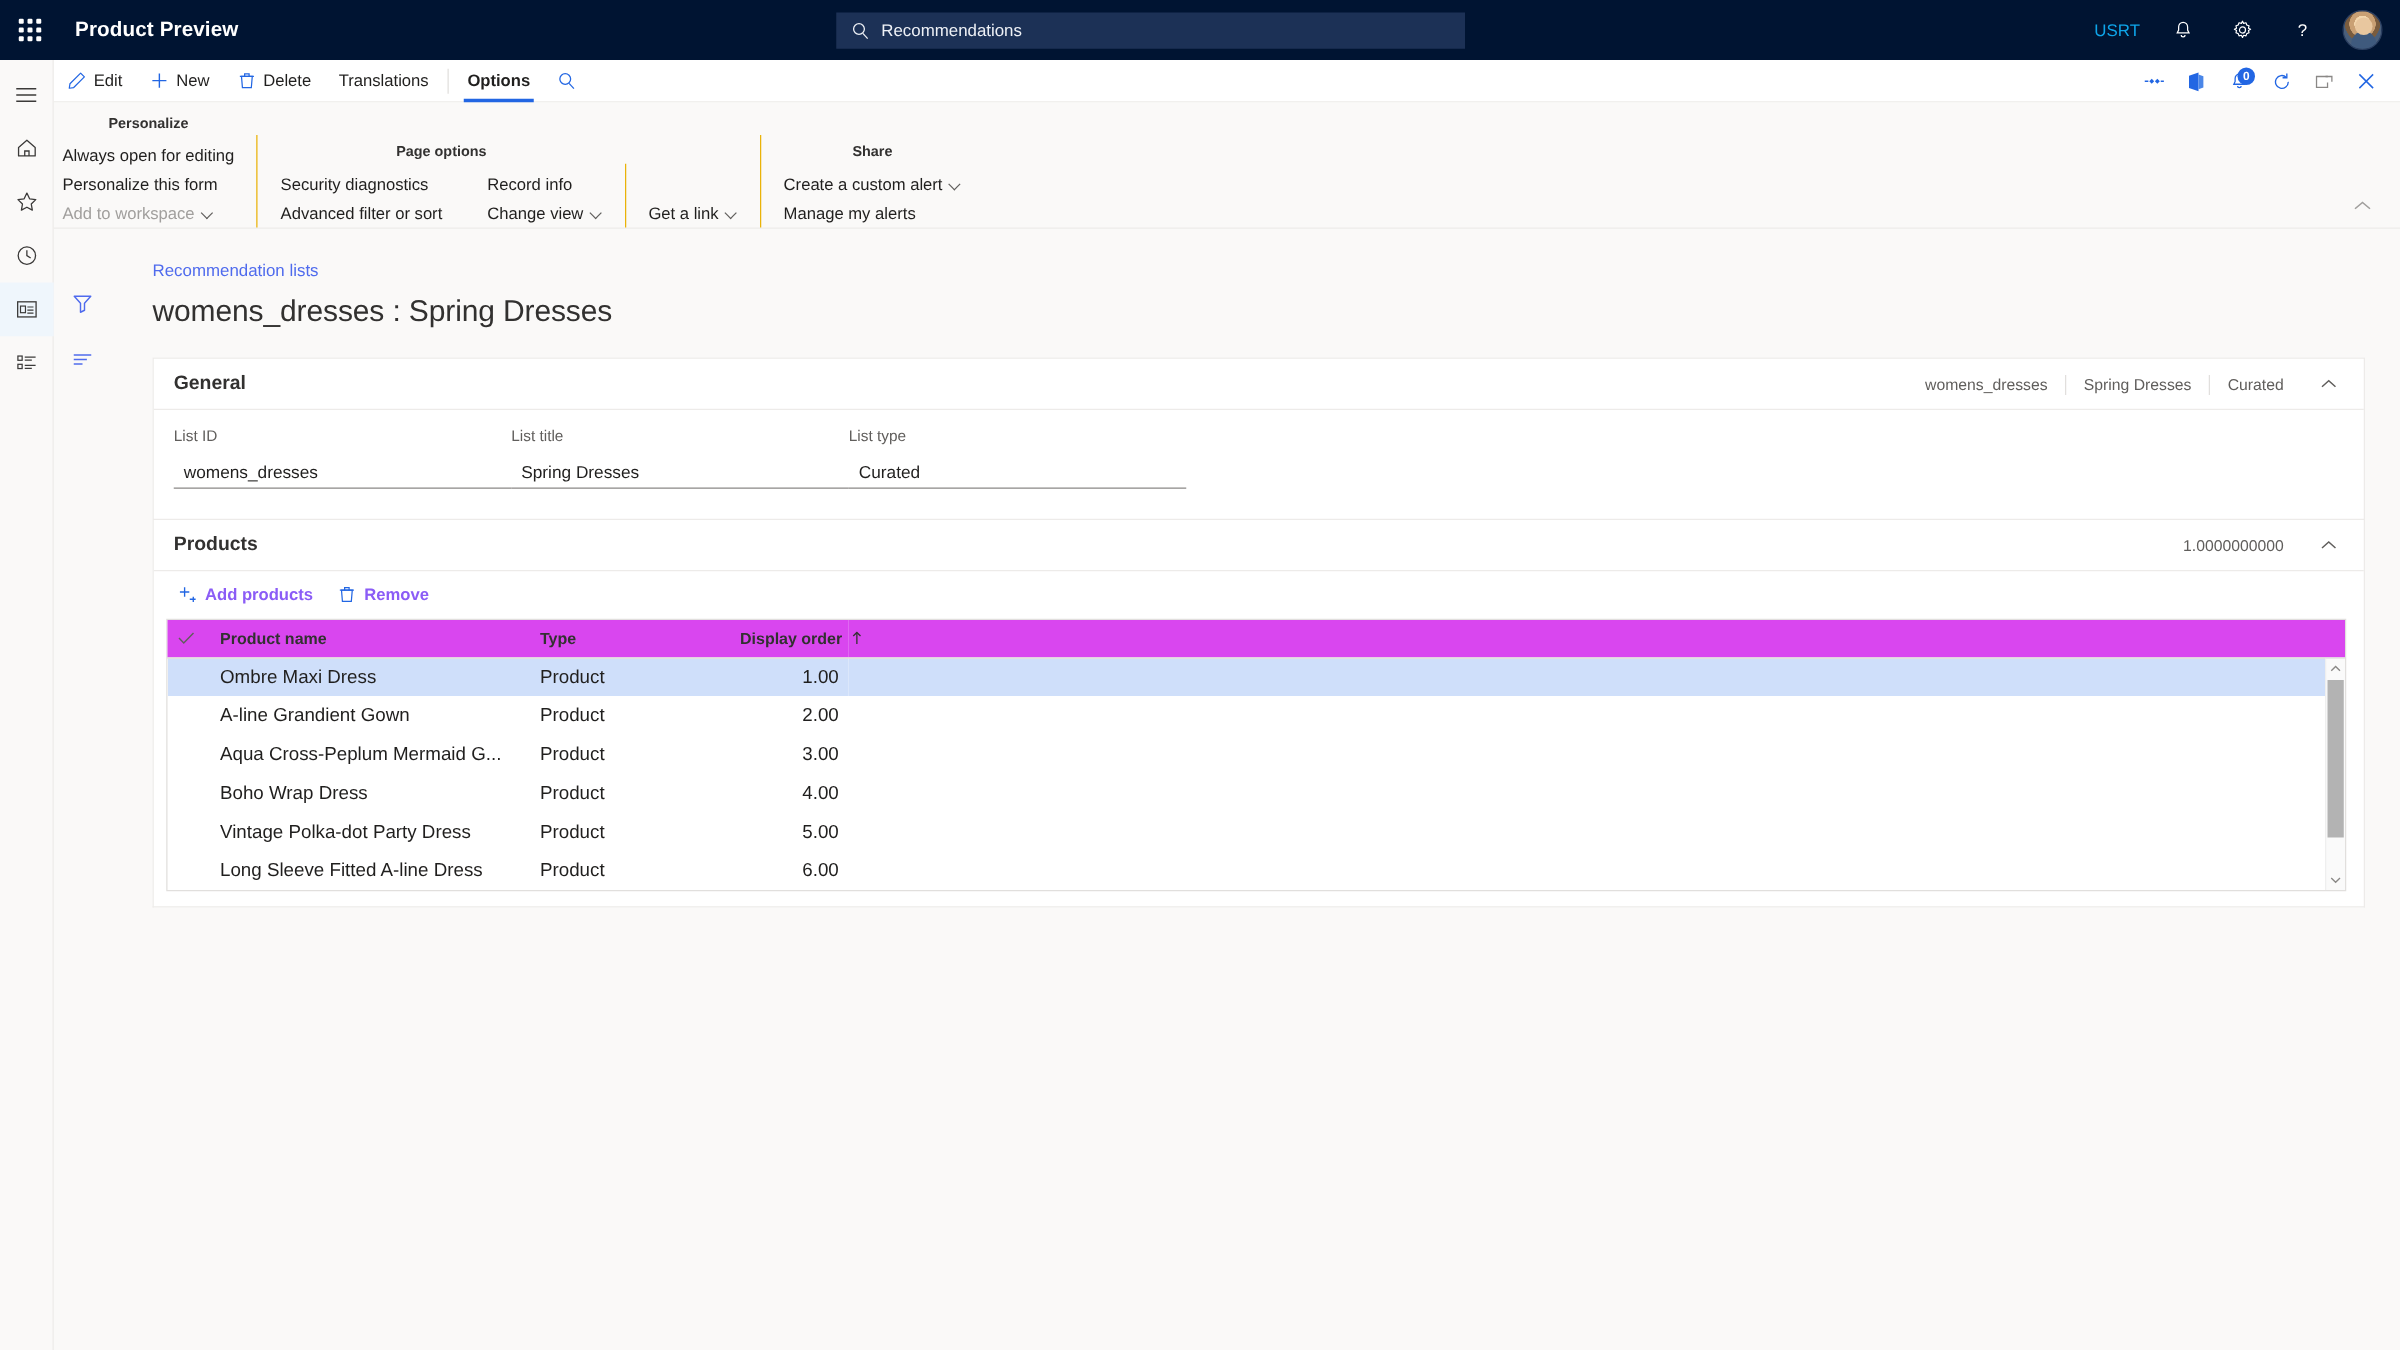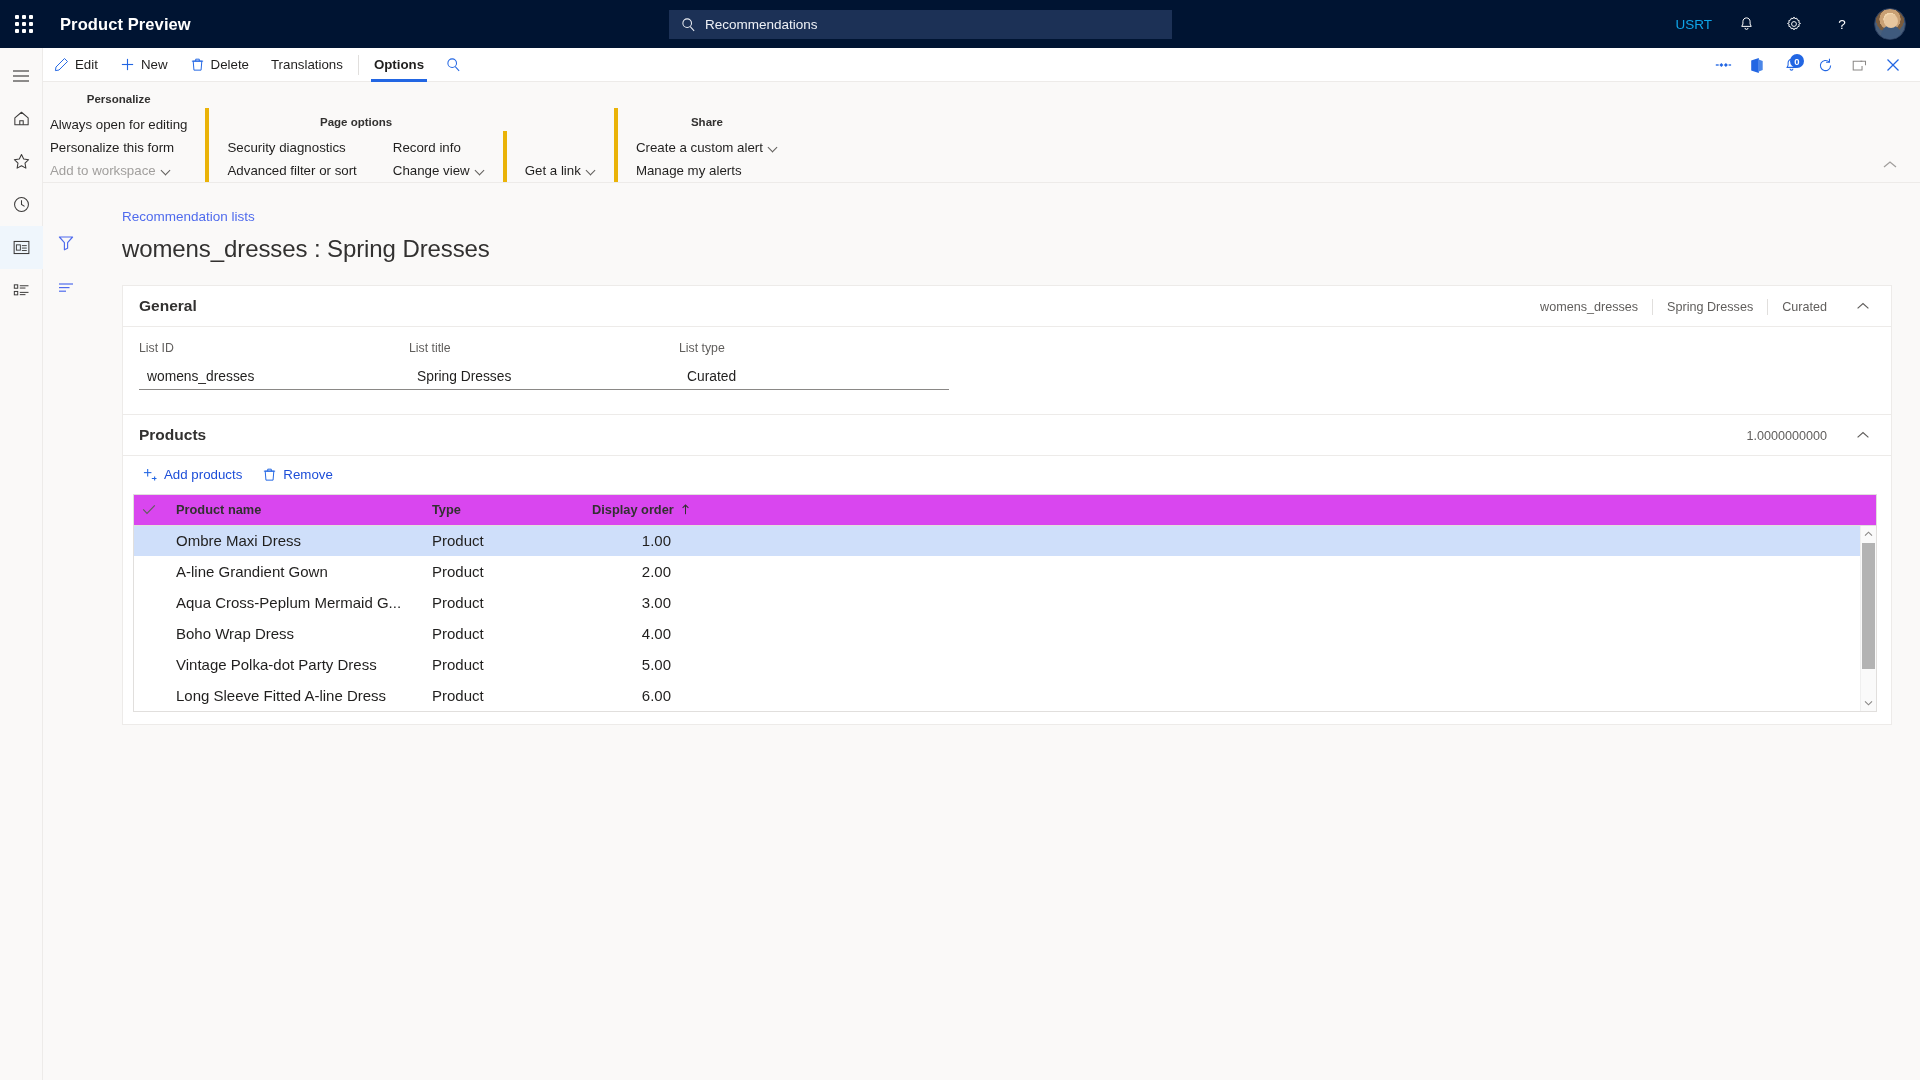--- a/index.html
+++ b/index.html
@@ -81,21 +81,21 @@
     background: #2266e3; color: #fff; font-size: 9.5px; display: flex; align-items: center;
     justify-content: center; padding: 0 3px; font-weight: bold;
   }
 
   
   #ribbon {
     background: #faf9f8; border-bottom: 1px solid #edebe9; position: relative;
     height: 101px; display: flex; padding-left: 32px; align-items: flex-end;
   }
   .rgroup { display: flex; flex-direction: column; padding: 8px 0 0 0; position: relative; }
-  .rgroup + .rgroup { border-left: 4px solid #eab308; }
+  .rgroup + .rgroup { border-left: 1px solid #eab308; }
   .rgroup-title {
     font-size: 11.5px; font-weight: bold; color: #323130; text-align: center; margin-bottom: 8px;
     padding: 0 14px;
   }
   .rgroup-cols { display: flex; }
   .rcol { display: flex; flex-direction: column; padding: 0 14px; }
   .ritem {
     font-size: 13.3px; color: #201f1e; padding: 3px 4px; cursor: pointer; white-space: nowrap;
     display: flex; align-items: center; gap: 6px; line-height: 17px;
   }
@@ -171,21 +171,21 @@
   .field-label { font-size: 12.3px; color: #605e5c; margin-bottom: 9px; }
   .field-input {
     height: 26px; border-bottom: 1px solid #8a8886; font-size: 13.8px; color: #201f1e;
     display: flex; align-items: center; padding-left: 8px; cursor: text; background: transparent;
   }
 
   
   #prod-toolbar { height: 36px; display: flex; align-items: center; padding-left: 10px; }
   .tb-btn {
     display: flex; align-items: center; gap: 6px; height: 30px; padding: 0 10px;
-    font-size: 13.3px; color: #1d4ed8; cursor: pointer;
+    font-size: 13.3px; color: #8b5cf6; cursor: pointer; font-weight: bold;
   }
 
   
   #grid-wrap {
     margin: 2px 14px 12px 10px; border: 1px solid #e1dfdd; position: relative; background: #fff;
   }
   table.grid { width: 100%; border-collapse: collapse; table-layout: fixed; }
   table.grid th {
     font-size: 12.8px; font-weight: bold; color: #323130; text-align: left;
     height: 30px; padding: 0 8px; border-bottom: 1px solid #e1dfdd; background: #d946ef;

